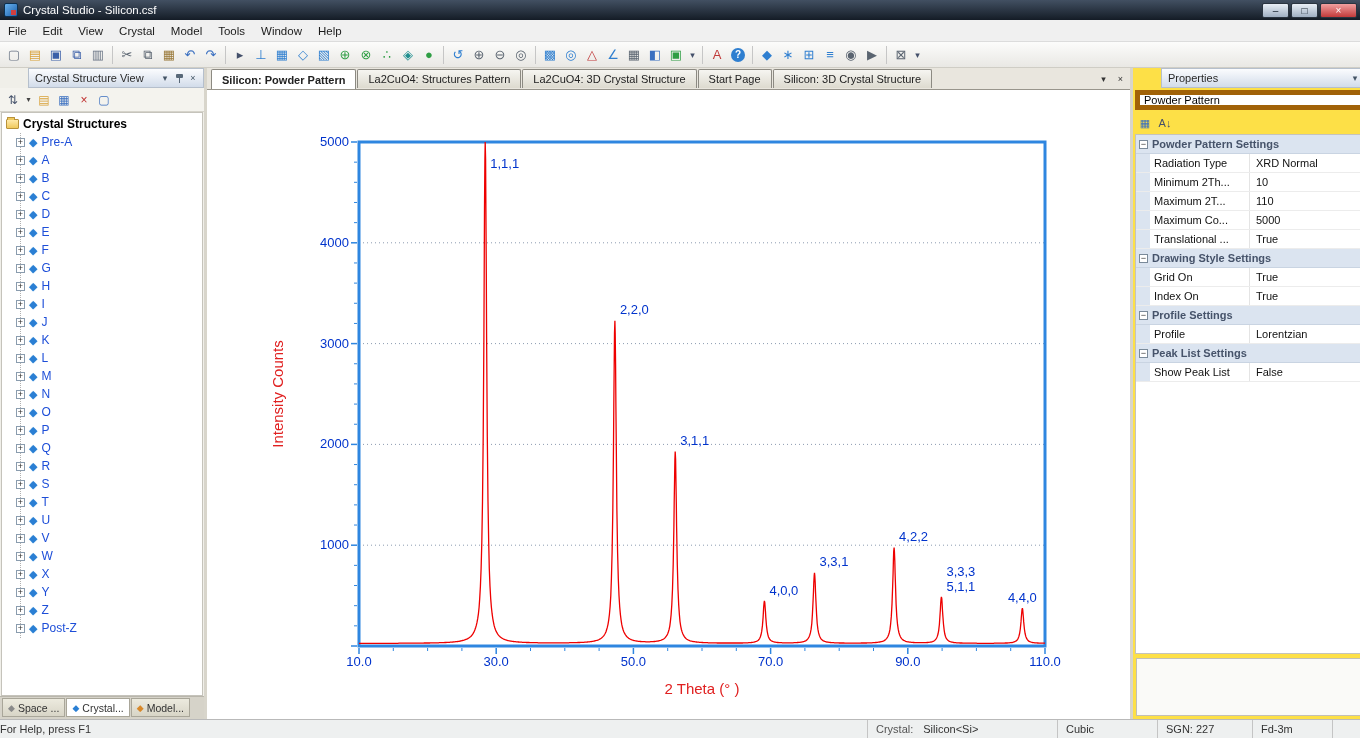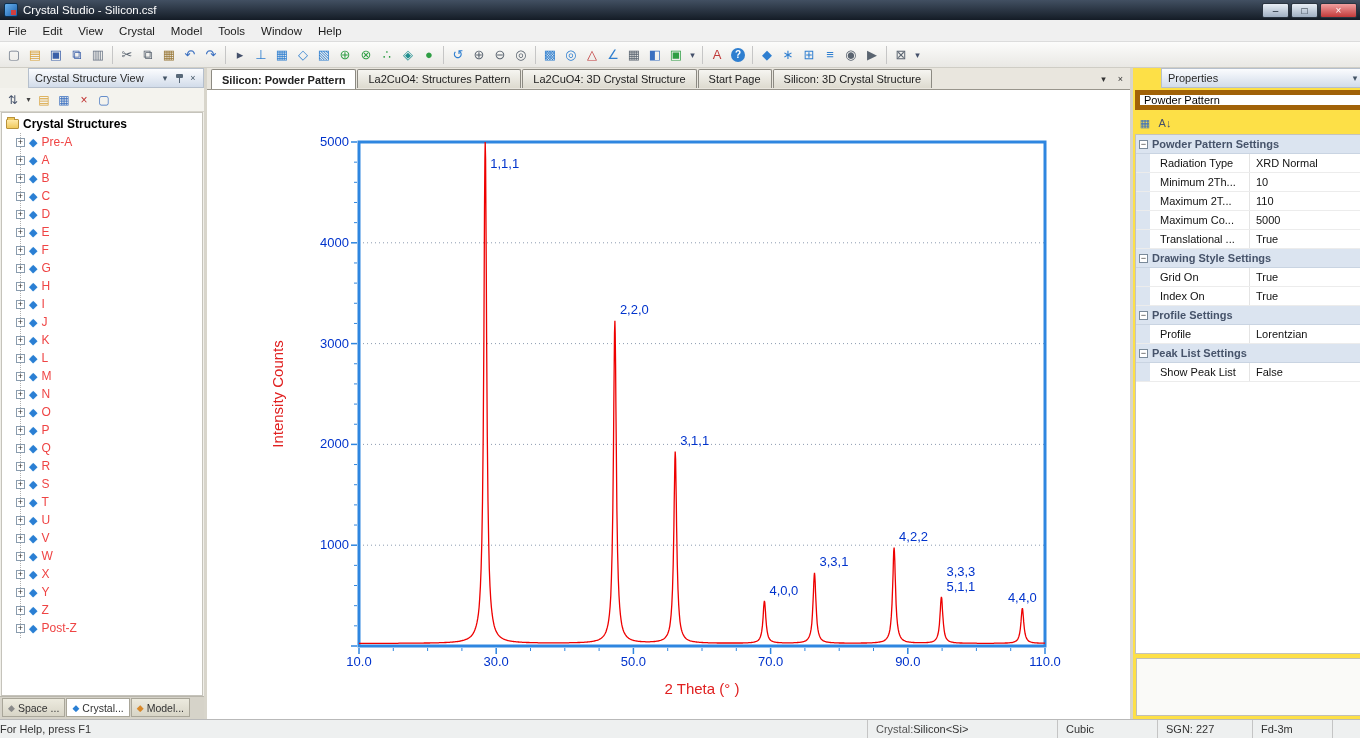--- a/index.html
+++ b/index.html
@@ -44,21 +44,21 @@
   .lt-btn { width:18px; height:18px; display:flex; align-items:center; justify-content:center; font-size:12px; }
   .lt-arrow { width:9px; font-size:8px; color:#444; }
   .tree { flex:1; background:#fff; border:1px solid #c5c3bb; margin:0 1px; overflow:hidden; font-size:12px; padding-top:2px; position:relative; }
   .tree::before { content:""; position:absolute; left:18px; top:20px; height:505px; border-left:1px dotted #b0b0b0; }
   .tree-root { display:flex; align-items:center; height:18px; padding-left:4px; font-weight:bold; position:relative; }
   .folder-icon { width:13px; height:10px; background:linear-gradient(#ffe9a8,#f0c95c); border:1px solid #b8923a; border-radius:1px; position:relative; margin-right:4px; display:inline-block; flex:none; }
   .folder-icon::before { content:""; position:absolute; top:-3px; left:0; width:6px; height:2px; background:#f0c95c; border:1px solid #b8923a; border-bottom:none; border-radius:1px 1px 0 0; }
   .tree-row { display:flex; align-items:center; height:18px; padding-left:14px; position:relative; }
   .expander { width:9px; height:9px; border:1px solid #8a9cae; background:#fff; font-size:9px; color:#333; margin-right:4px; flex:none; display:flex; align-items:center; justify-content:center; line-height:7px; }
   .crystal-ic { color:#2a7fd4; font-size:11px; margin-right:4px; text-shadow:0 0 1px #9ccdee; flex:none; }
-  .tree-label { color:#ef4444; white-space:nowrap; }
+  .tree-label { color:#1d4ed8; white-space:nowrap; }
   .bottom-tabs { height:23px; background:#d6d3c9; display:flex; align-items:flex-start; padding:1px 2px; gap:1px; border-top:1px solid #b9b6ac; flex:none; }
   .btab { display:flex; align-items:center; gap:3px; padding:2px 5px; font-size:10.5px; border:1px solid #a9a699; background:linear-gradient(#eceade,#d8d5c7); color:#333; height:19px; white-space:nowrap; }
   .btab.active { background:#fff; }
   .btab-ic { font-size:9px; }
 
   
   .main-panel { width:923px; display:flex; flex-direction:column; flex:none; }
   .tabstrip { height:22px; background:#e9e6de; display:flex; align-items:flex-end; padding:2px 2px 0 4px; border-bottom:1px solid #98958c; flex:none; }
   .tab { padding:0 10px; font-size:11px; border:1px solid #8c8a82; border-bottom:none; background:linear-gradient(#f6f5f1,#dddacf); margin-right:1px; color:#222; border-radius:2px 2px 0 0; height:19px; display:flex; align-items:center; white-space:nowrap; }
   .tab.active { background:#fff; font-weight:bold; height:20px; }
@@ -74,33 +74,33 @@
   .combo-text { flex:1; }
   .combo-btn { width:16px; height:18px; background:linear-gradient(#f2f6fa,#cfdae8); border-left:1px solid #9ab0c8; display:flex; align-items:center; justify-content:center; font-size:8px; color:#334455; }
   .prop-toolbar { height:22px; display:flex; gap:2px; padding:0 3px; align-items:center; flex:none; }
   .pt-btn { height:18px; padding:0 2px; min-width:18px; display:flex; align-items:center; justify-content:center; font-size:11px; color:#44506a; }
   .prop-grid { flex:1; background:#fff; border:1px solid #c5c3bb; margin:0 2px; overflow:hidden; font-size:11px; }
   .prop-row { display:flex; height:19px; align-items:stretch; border-bottom:1px solid #ececec; }
   .prop-row.group { background:#dbe4f0; border-bottom:1px solid #c9d4e2; align-items:center; padding-left:3px; gap:4px; }
   .collapse-box { width:9px; height:9px; border:1px solid #7a8a9a; background:#fff; font-size:9px; display:flex; align-items:center; justify-content:center; color:#333; line-height:7px; flex:none; }
   .group-label { font-weight:bold; color:#46536a; font-size:11px; white-space:nowrap; }
   .gutter { width:14px; background:#dbe4f0; flex:none; }
-  .pname { width:100px; flex:none; display:flex; align-items:center; padding-left:10px; color:#111; border-right:1px solid #e4e4e4; white-space:nowrap; overflow:hidden; }
+  .pname { width:100px; flex:none; display:flex; align-items:center; padding-left:4px; color:#111; border-right:1px solid #e4e4e4; white-space:nowrap; overflow:hidden; }
   .pvalue { flex:1; display:flex; align-items:center; padding-left:6px; color:#111; white-space:nowrap; }
   .prop-desc { height:58px; margin:4px 3px 3px; background:#fafaf8; border:1px solid #c2bfb6; flex:none; }
 
   
   .statusbar { height:19px; background:#eef0f0; border-top:1px solid #b9b9b9; display:flex; align-items:center; font-size:11px; color:#333; flex:none; }
   .sb-left { flex:1; }
   .sb-seg { border-left:1px solid #c4c4c4; height:100%; display:flex; align-items:center; padding:0 8px; white-space:nowrap; }
   .sb-seg.crystal { width:190px; }
   .sb-seg.system { width:100px; }
   .sb-seg.sgn { width:95px; }
   .sb-seg.sg { width:80px; }
-  .sb-label { color:#555; margin-right:0; }
+  .sb-label { color:#555; margin-right:10px; }
   .sb-tail { width:28px; height:100%; border-left:1px solid #c4c4c4; }
 </style>
 </head>
 <body>
 
 <div class="app">
 
   <div class="titlebar">
     <span class="app-icon"></span>
     <span class="title-text">Crystal Studio - Silicon.csf</span>

